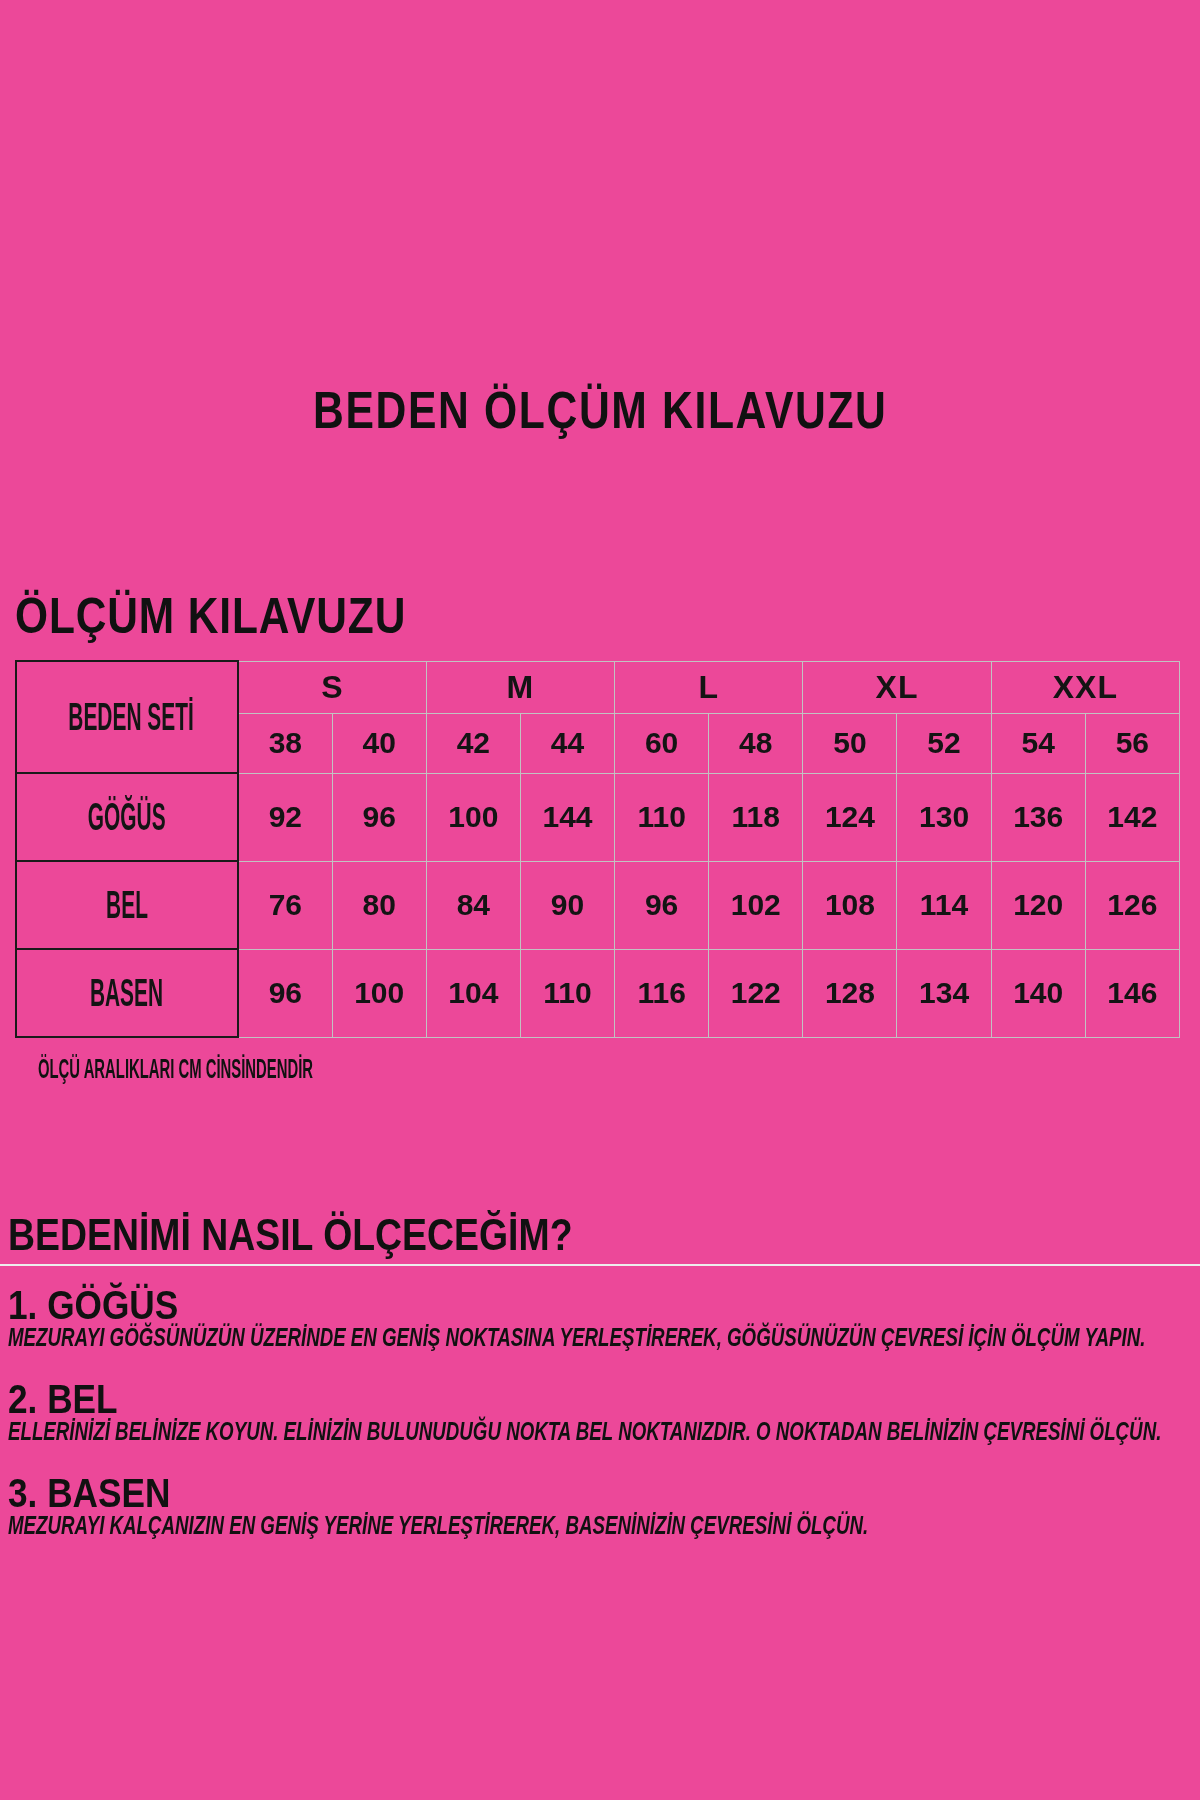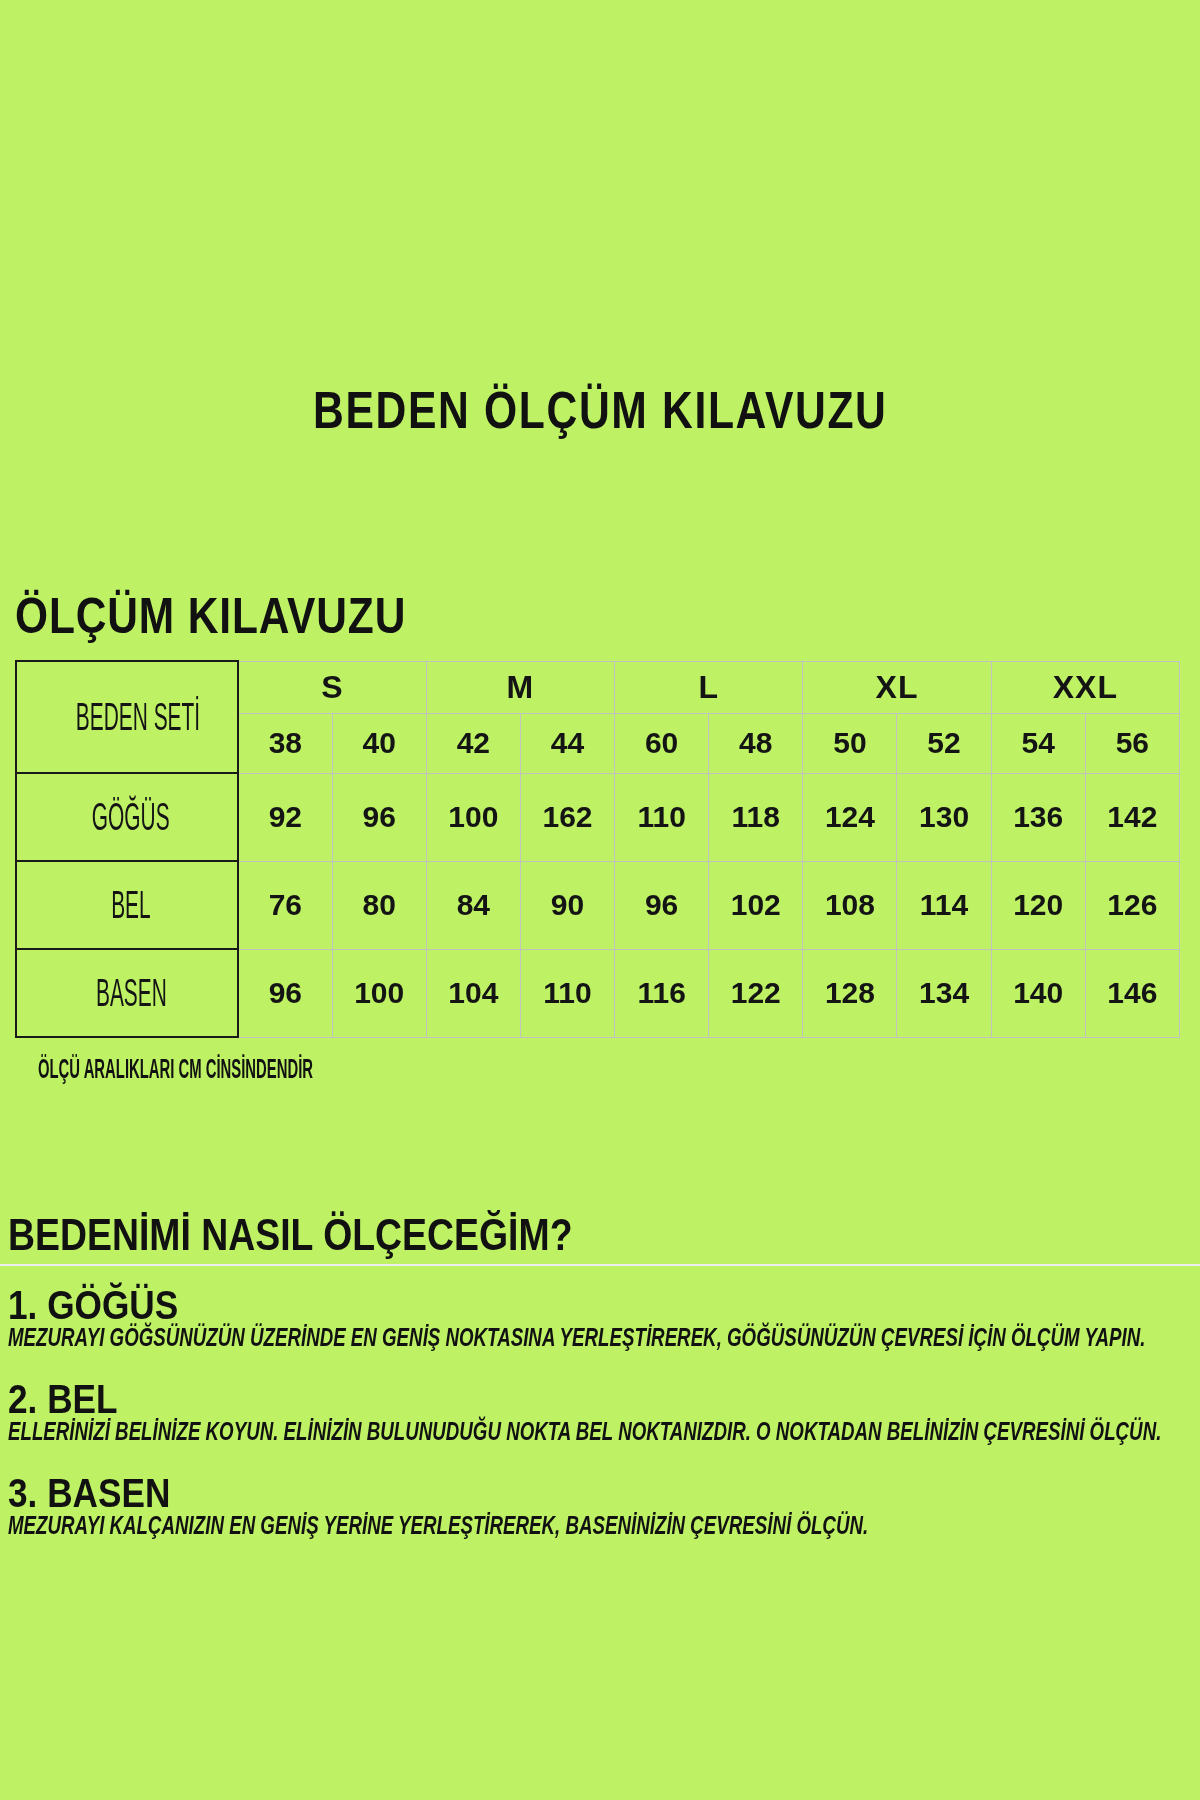--- a/index.html
+++ b/index.html
@@ -1,19 +1,19 @@
 <!DOCTYPE html>
 <html><head>
 <meta charset="utf-8">
 <style>
   * { margin:0; padding:0; box-sizing:border-box; }
   html,body { background:#ffffff; }
   .page {
     position:relative; width:1200px; height:1800px; margin:0 auto;
-    background:#bef264; color:#111111; overflow:hidden;
+    background:#ec4899; color:#111111; overflow:hidden;
     font-family:"Liberation Sans", sans-serif;
   }
   .squeeze { display:inline-block; white-space:nowrap; }
 
   
   .main-title {
     position:absolute; top:384px; left:0; width:100%;
     text-align:center; font-size:52px; line-height:52px; font-weight:bold;
     letter-spacing:2px;
   }
@@ -34,21 +34,21 @@
   .size-table th, .size-table td {
     border:1px solid #c2c2c2; text-align:center; vertical-align:middle;
     font-weight:bold; color:#141414; padding:0;
   }
   .size-table thead tr.group-row { height:52px; }
   .size-table thead tr.num-row   { height:60px; }
   .size-table tbody tr           { height:88px; }
   .size-table th.group { font-size:32px; letter-spacing:1px; }
   .size-table th.num, .size-table td { font-size:30px; }
   .size-table th.corner, .size-table th.rowlabel {
-    border:2px solid #1a1a1a; font-size:38px; font-weight:normal;padding-left:8px;
+    border:2px solid #1a1a1a; font-size:38px; font-weight:bold;
   }
   .size-table .cond { display:inline-block; transform:scaleX(0.55); transform-origin:50% 50%; white-space:nowrap; }
 
   
   .table-note {
     position:absolute; top:1054px; left:15px;
     font-size:27px; line-height:30px; font-weight:bold;margin-left:23px;
   }
   .table-note .squeeze { transform:scaleX(0.55); transform-origin:0 50%; }
 
@@ -124,21 +124,21 @@
           <th class="num">54</th>
           <th class="num">56</th>
         </tr>
     </thead>
     <tbody>
         <tr>
           <th class="rowlabel"><span class="cond">GÖĞÜS</span></th>
           <td>92</td>
           <td>96</td>
           <td>100</td>
-          <td>162</td>
+          <td>144</td>
           <td>110</td>
           <td>118</td>
           <td>124</td>
           <td>130</td>
           <td>136</td>
           <td>142</td>
         </tr>
         <tr>
           <th class="rowlabel"><span class="cond">BEL</span></th>
           <td>76</td>

